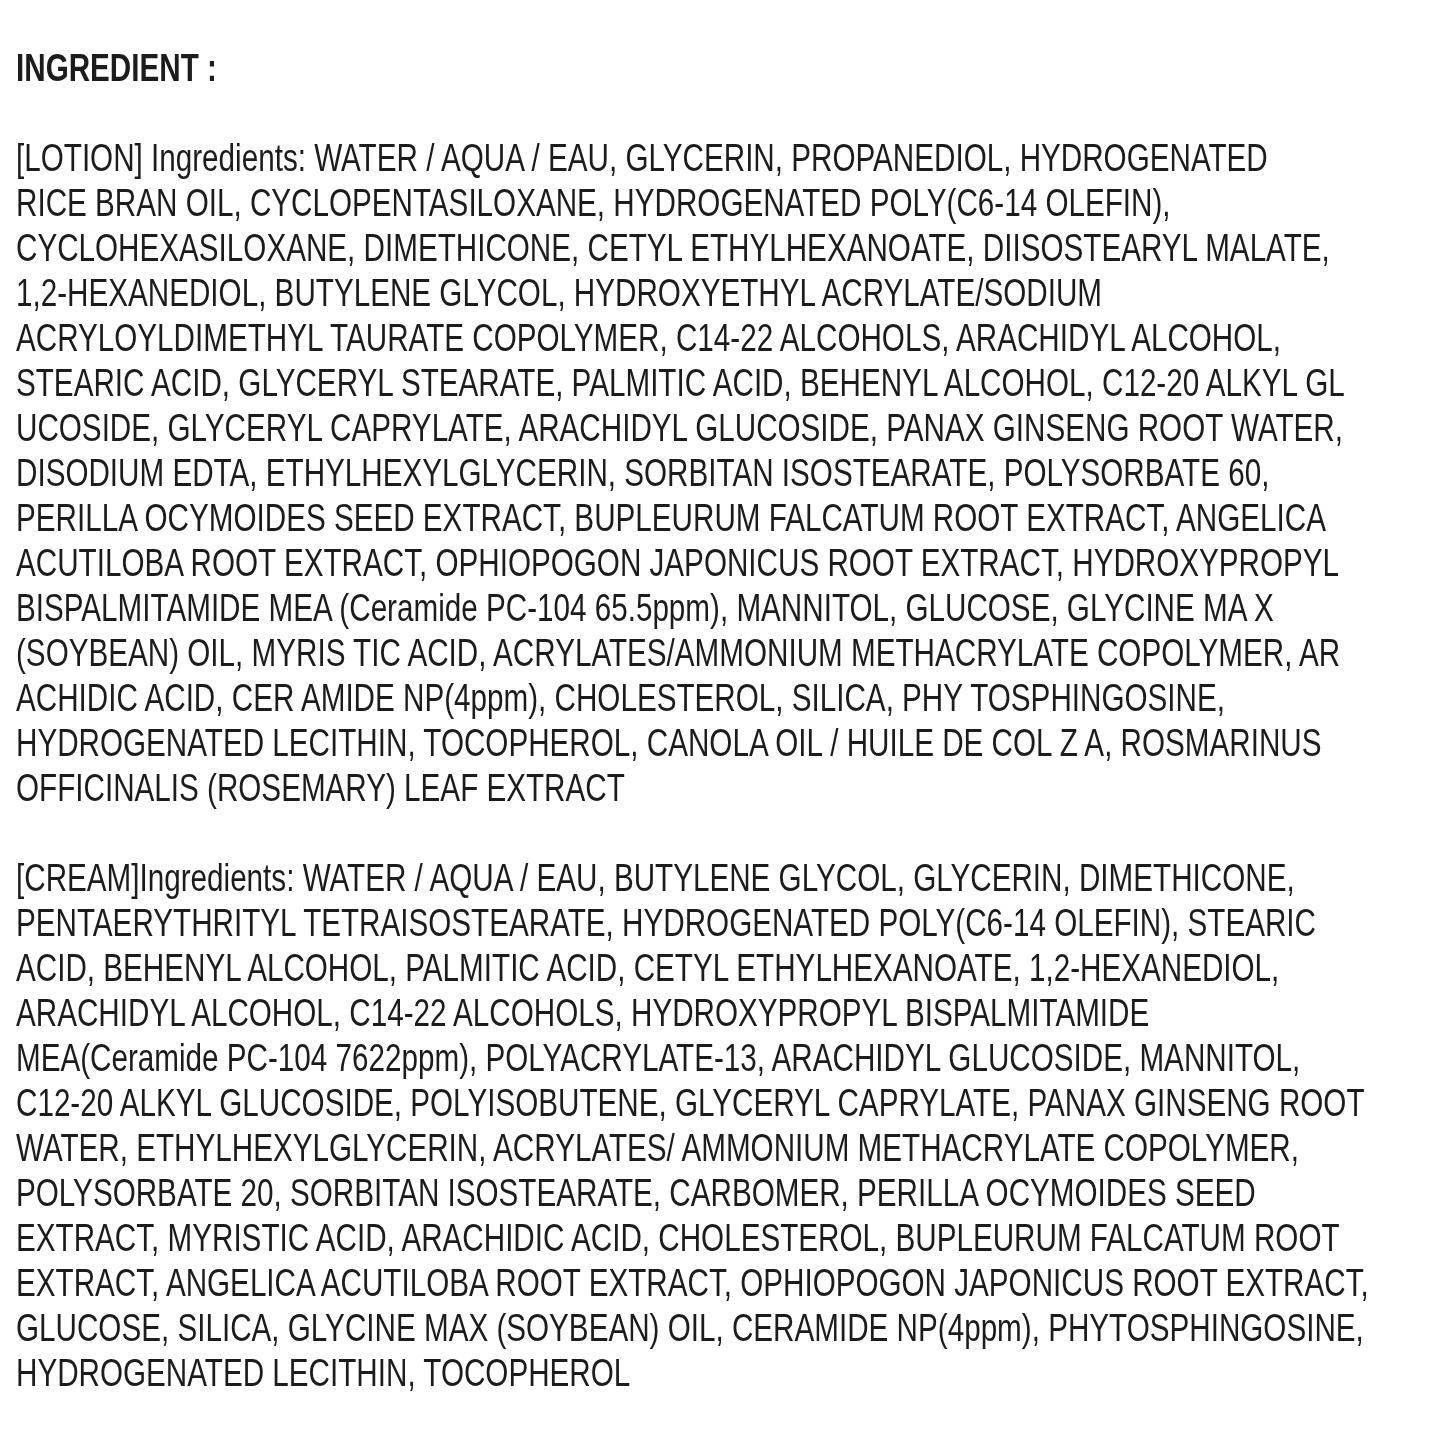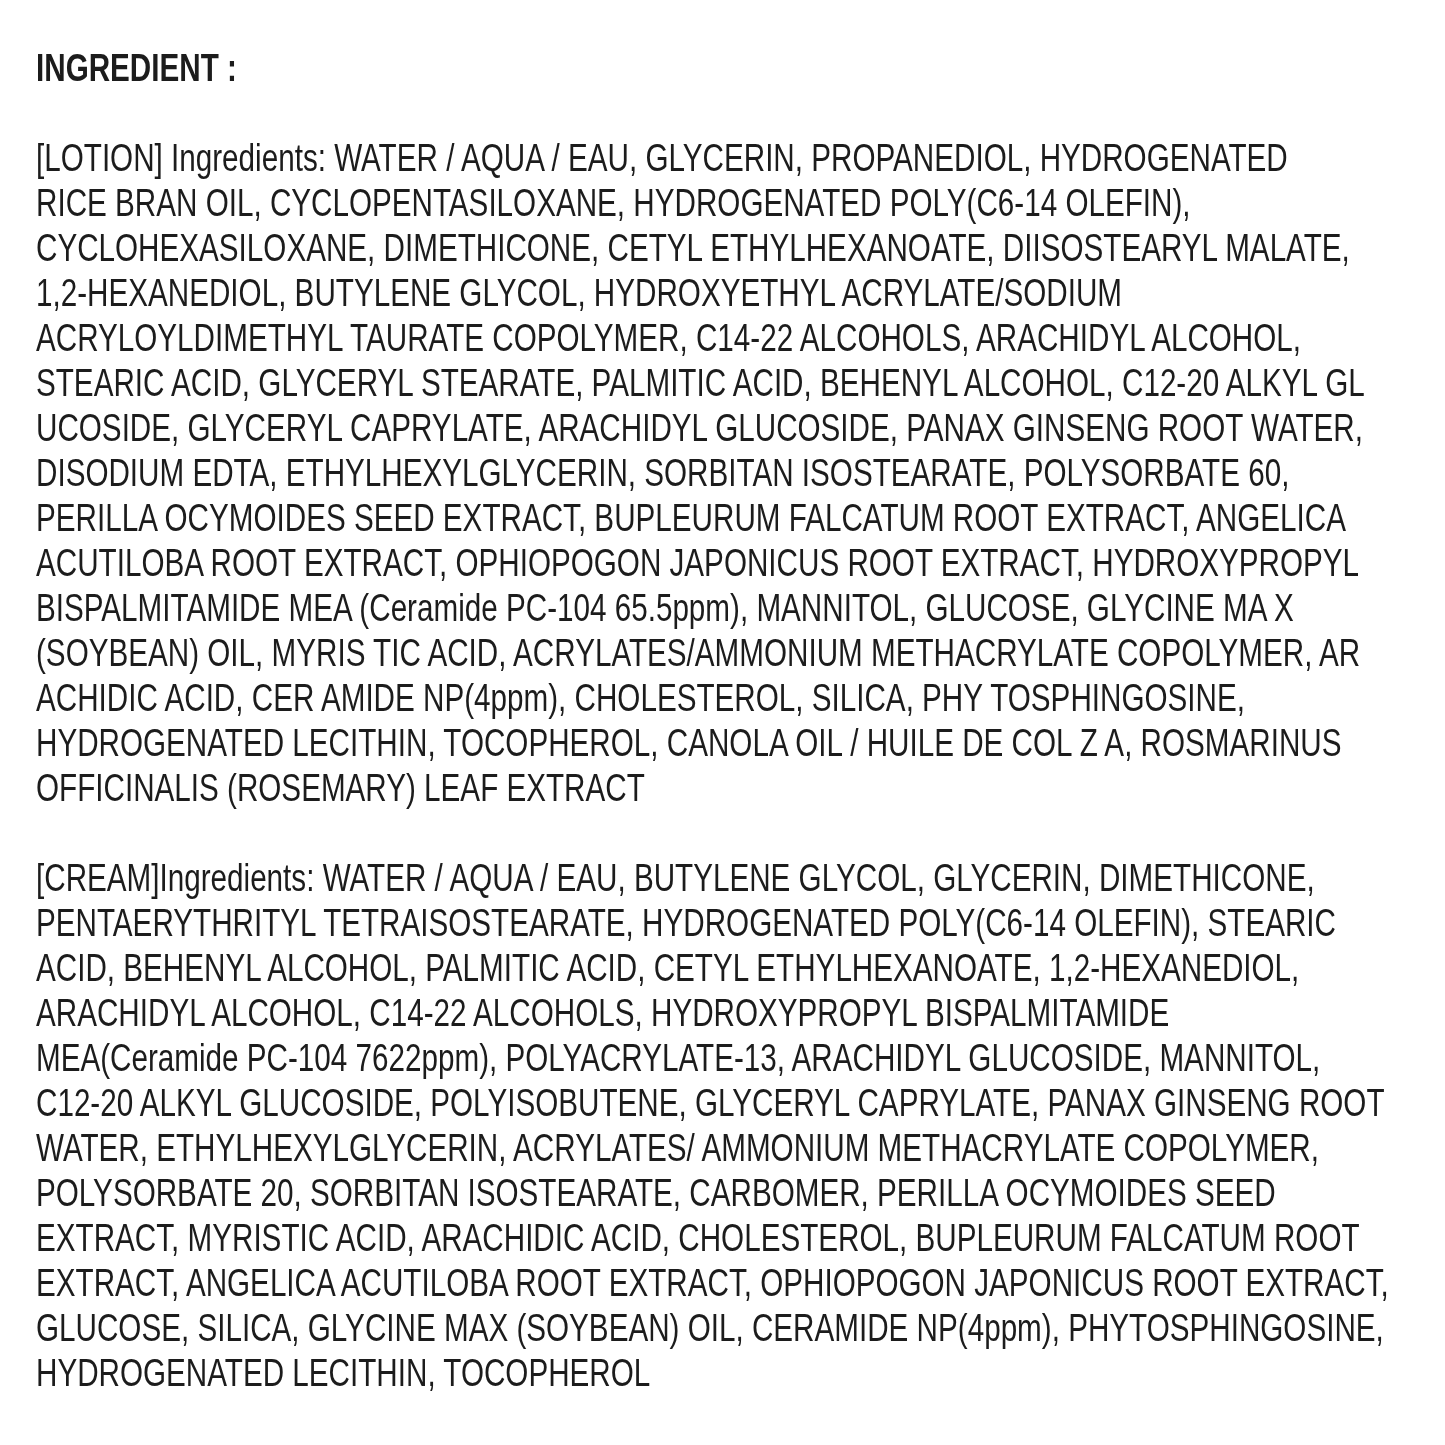--- a/index.html
+++ b/index.html
@@ -9,21 +9,21 @@
   body {
     width: 1445px;
     height: 1445px;
     background: #ffffff;
     overflow: hidden;
   }
   .doc {
     box-sizing: border-box;
     width: 1445px;
     height: 1445px;
-    padding: 46px 0 0 36px;
+    padding: 46px 0 0 16px;
     font-family: "Liberation Sans", sans-serif;
     color: #1c1c1c;
   }
   .title {
     margin: 0 0 45px 0;
     font-size: 38px;
     font-weight: 700;
     line-height: 45px;
     white-space: pre;
     transform: scaleX(0.78);

